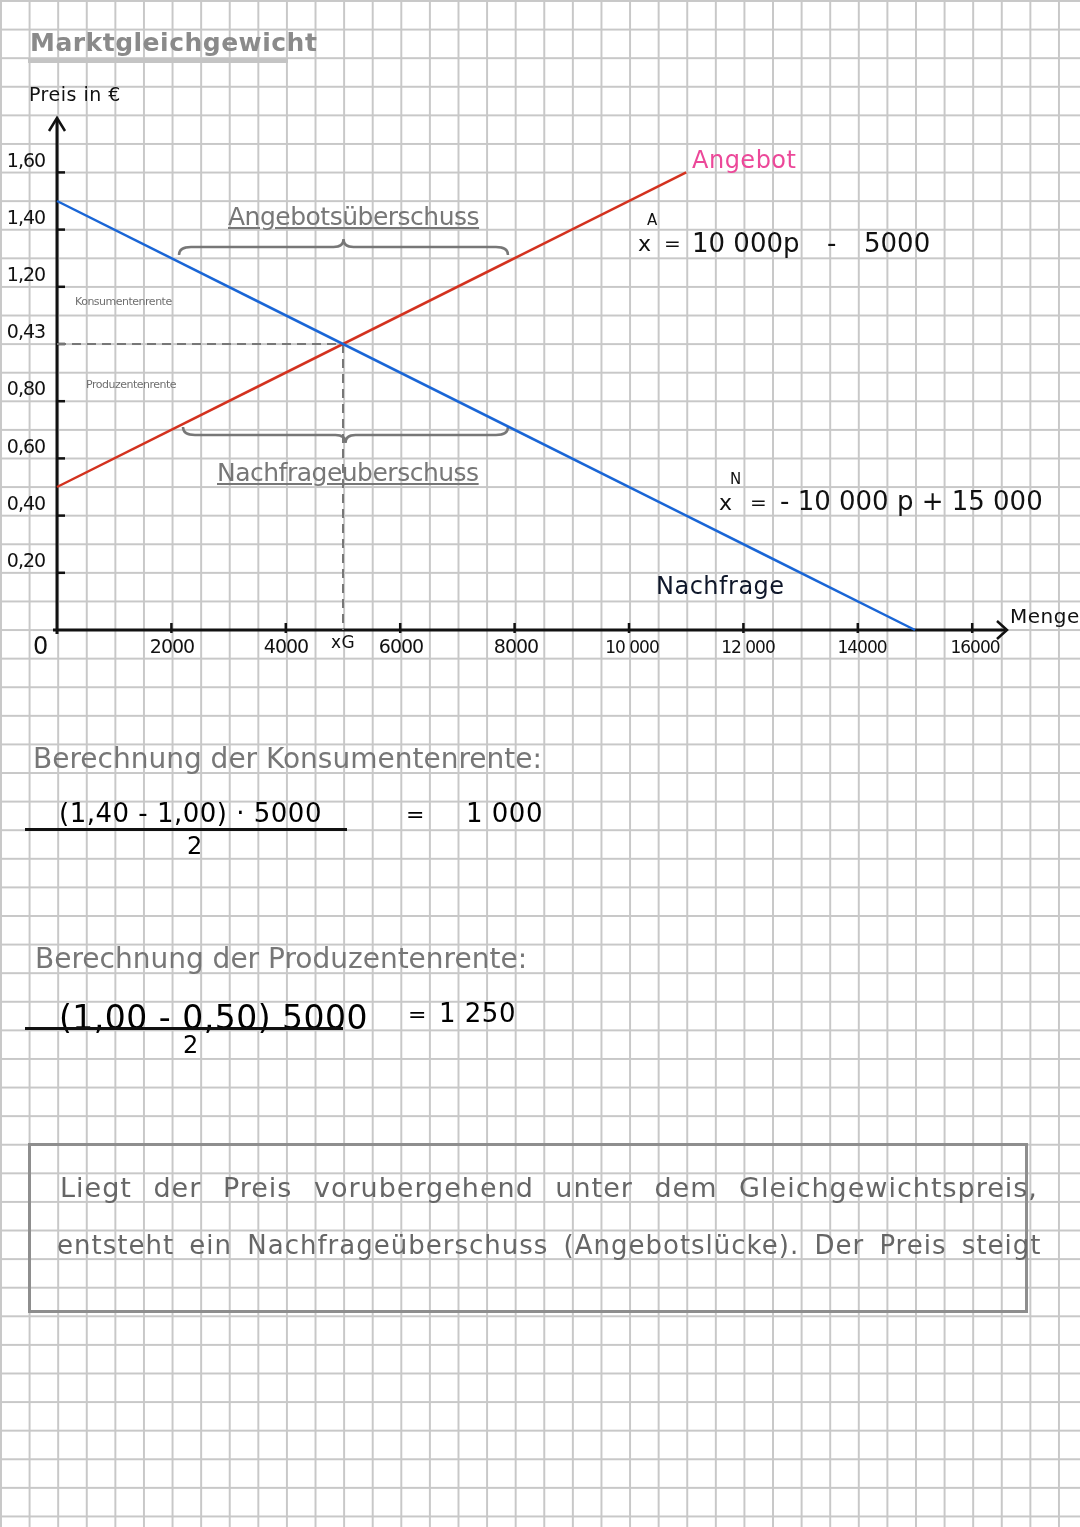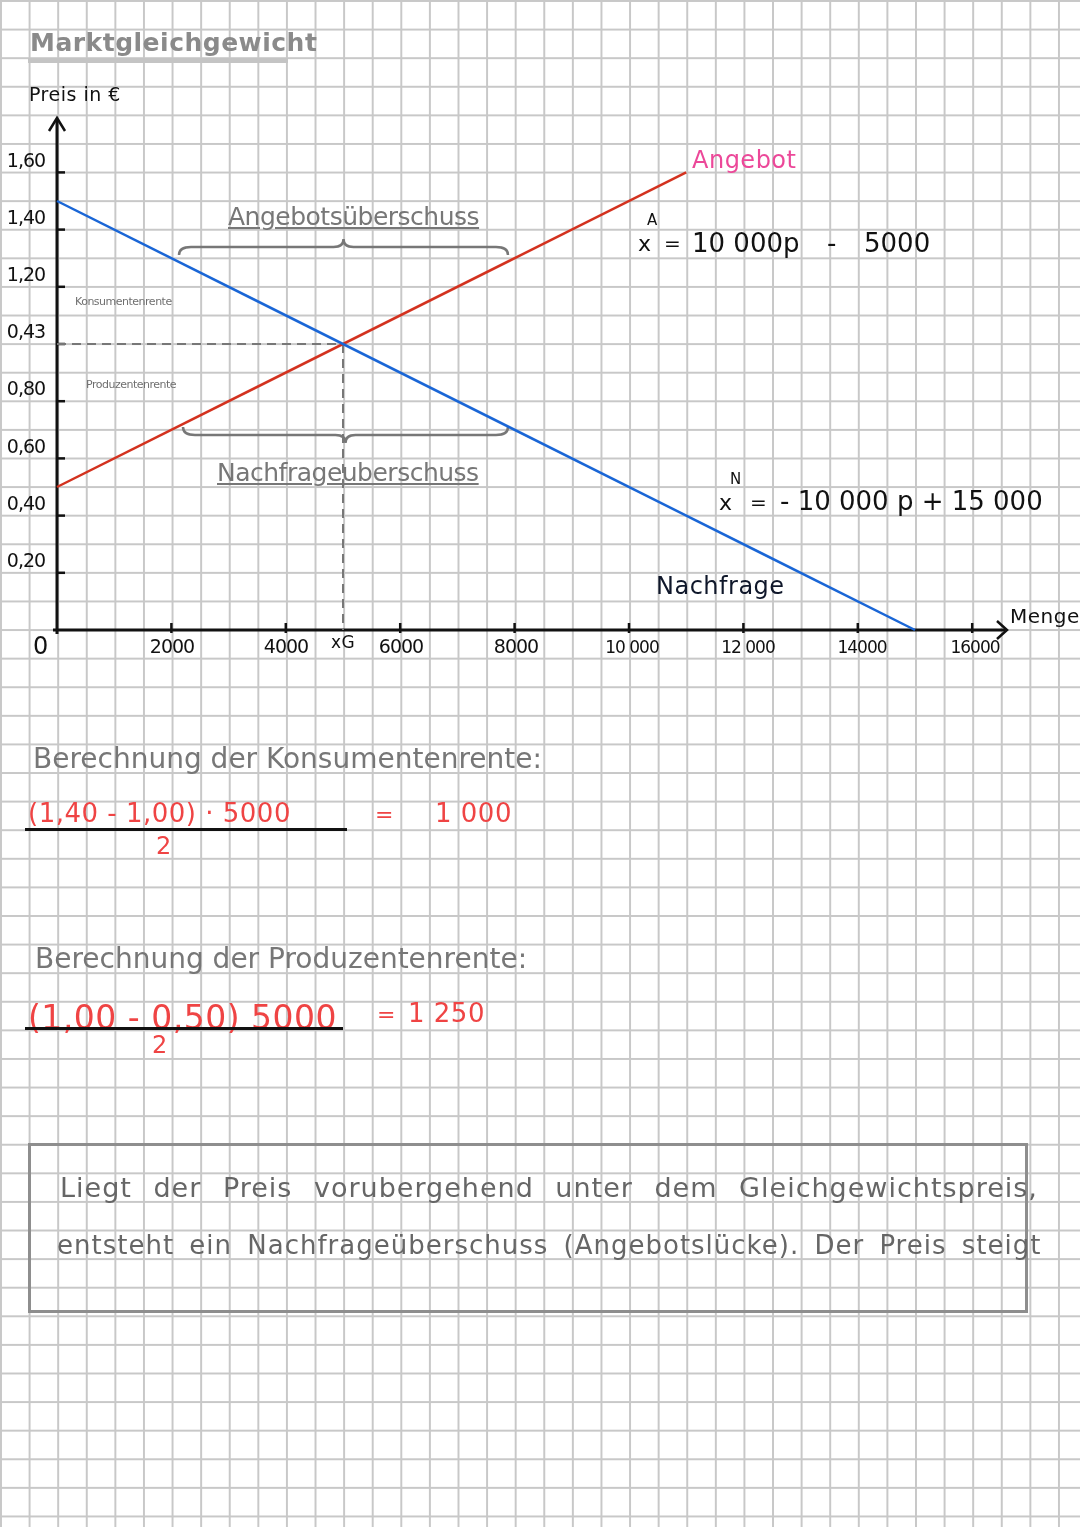--- a/index.html
+++ b/index.html
@@ -21,21 +21,21 @@
   .xlabel { left: 1010px; top: 604px; font-size: 20px; color: #111; }
   .tick-y { font-size: 19px; color: #111; width: 48px; text-align: center; left: 2px; letter-spacing: -1px; }
   .tick-x { font-size: 19px; color: #111; transform: translateX(-50%); letter-spacing: -1px; }
   .surplus-small { font-size: 11px; color: #6f6f6f; letter-spacing: -0.5px; }
   .big-annot { font-size: 25px; color: #777; letter-spacing: -0.5px; text-decoration: underline; }
   .curve-label-red { font-size: 24px; color: #ec4899; }
   .curve-label-blue { font-size: 24px; color: #0f172a; }
   .equation { font-size: 26px; color: #111; letter-spacing: 0px; }
   .eq-sup { position: absolute; font-size: 15px; color: #111; }
   .section-head { font-size: 28px; color: #777; letter-spacing: 0px; }
-  .calc-num { font-size: 26px; color: #ef4444; }
+  .calc-num { font-size: 26px; color: #000000; padding-left: 31px; }
   .frac-line { position: absolute; height: 3px; background: #111; }
   .note-box {
     position: absolute; left: 28px; top: 1143px; width: 1000px; height: 170px;
     border: 3px solid #8e8e8e; box-sizing: border-box;
   }
   .note-line { font-size: 27px; color: #666; letter-spacing: 1px; }
   svg.chart { position: absolute; left: 0; top: 0; }
 </style>
 </head>
 <body>

